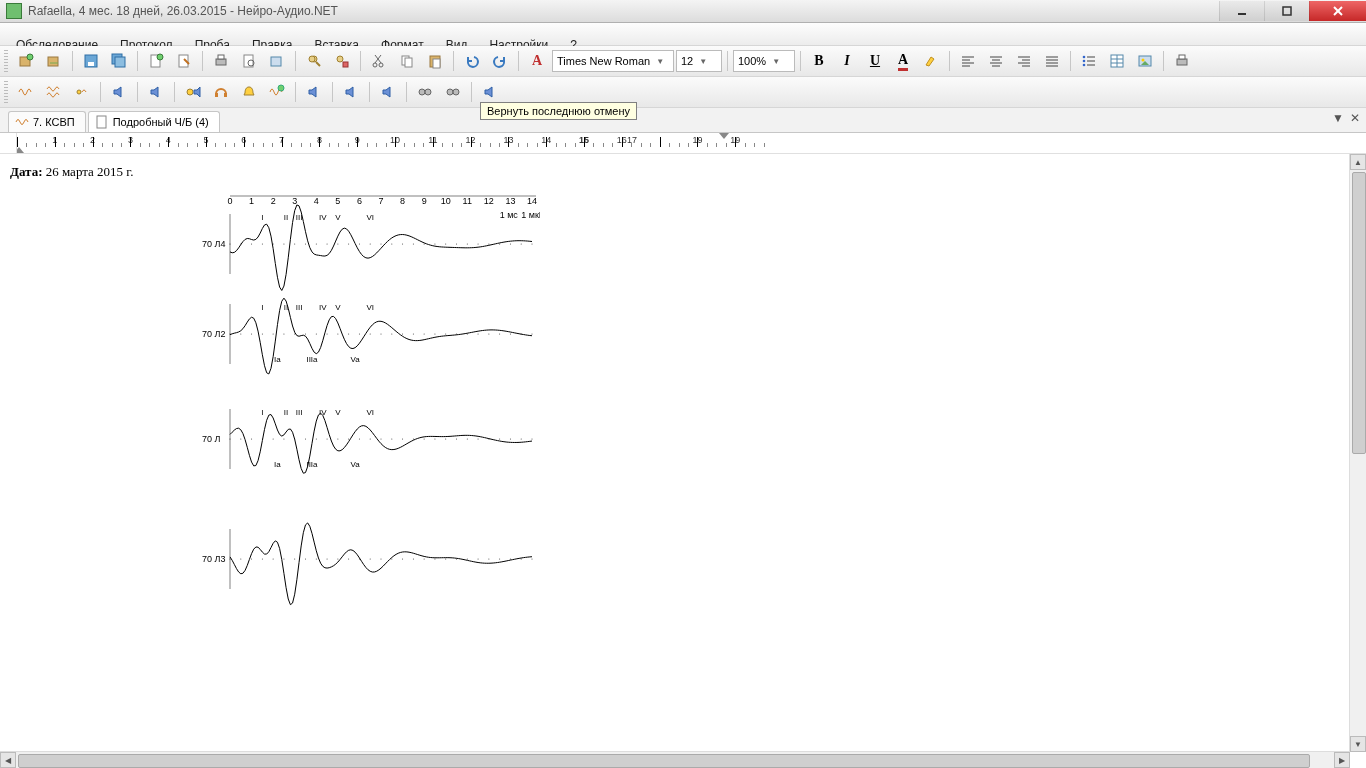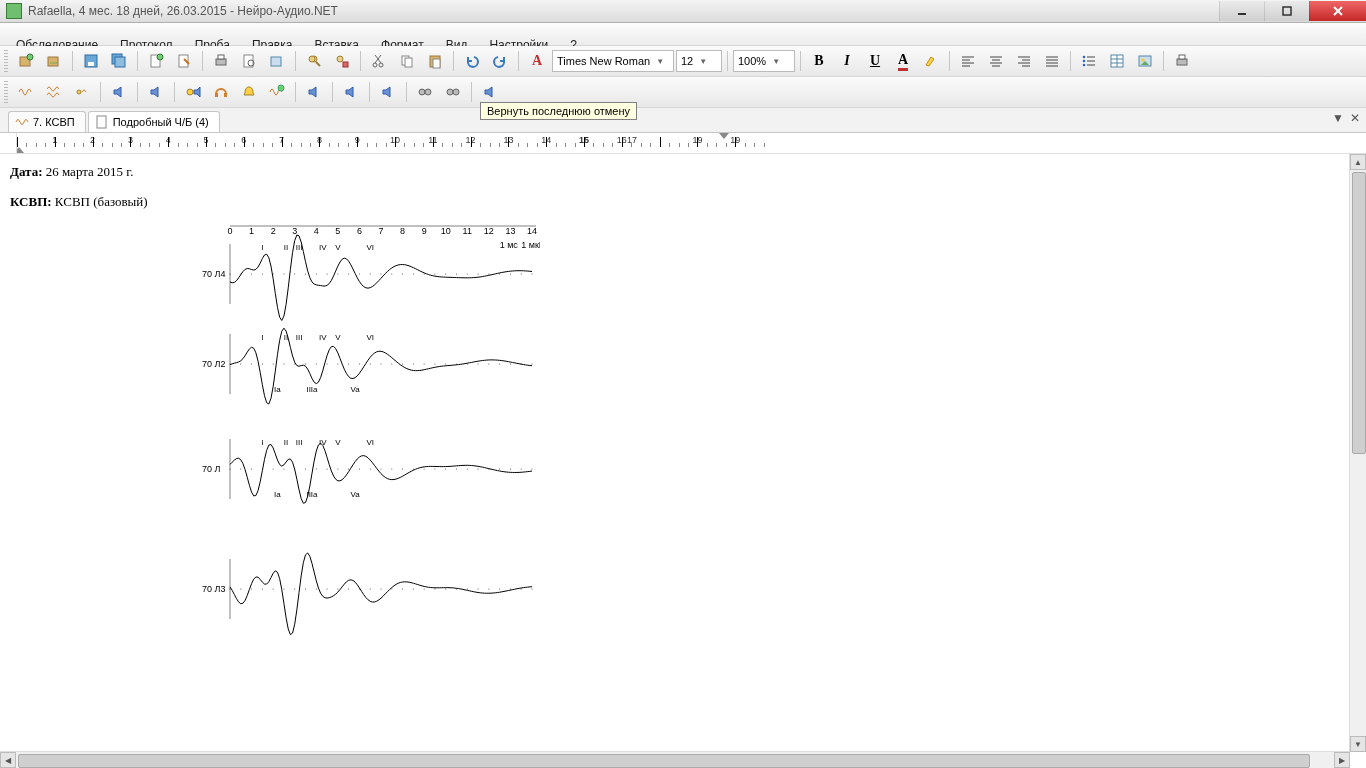--- a/index.html
+++ b/index.html
@@ -542,21 +542,20 @@
       <div class="tick minor" style="left:737.0999999999999px;"></div>
       <div class="tick minor" style="left:746.55px;"></div>
       <div class="marker top" style="left:701.8599999999999px;"></div>
     </div>
 </div>
 
 <div class="docarea">
   <div class="docscroll">
     <div class="page">
       <p><span class="lbl">Дата:</span> <span>26 марта 2015 г.</span></p>
-      <p style="margin-top:14px;"><span class="lbl">КСВП:</span> <span>КСВП (базовый)</span></p>
 
       <div class="chart-block">
         <svg id="chartsvg" width="340" height="420" viewBox="0 0 340 420">
             <text class="axtxt" x="30" y="10" text-anchor="middle">0</text>
             <text class="axtxt" x="51.57142857142857" y="10" text-anchor="middle">1</text>
             <text class="axtxt" x="73.14285714285714" y="10" text-anchor="middle">2</text>
             <text class="axtxt" x="94.71428571428571" y="10" text-anchor="middle">3</text>
             <text class="axtxt" x="116.28571428571428" y="10" text-anchor="middle">4</text>
             <text class="axtxt" x="137.85714285714286" y="10" text-anchor="middle">5</text>
             <text class="axtxt" x="159.42857142857142" y="10" text-anchor="middle">6</text>

